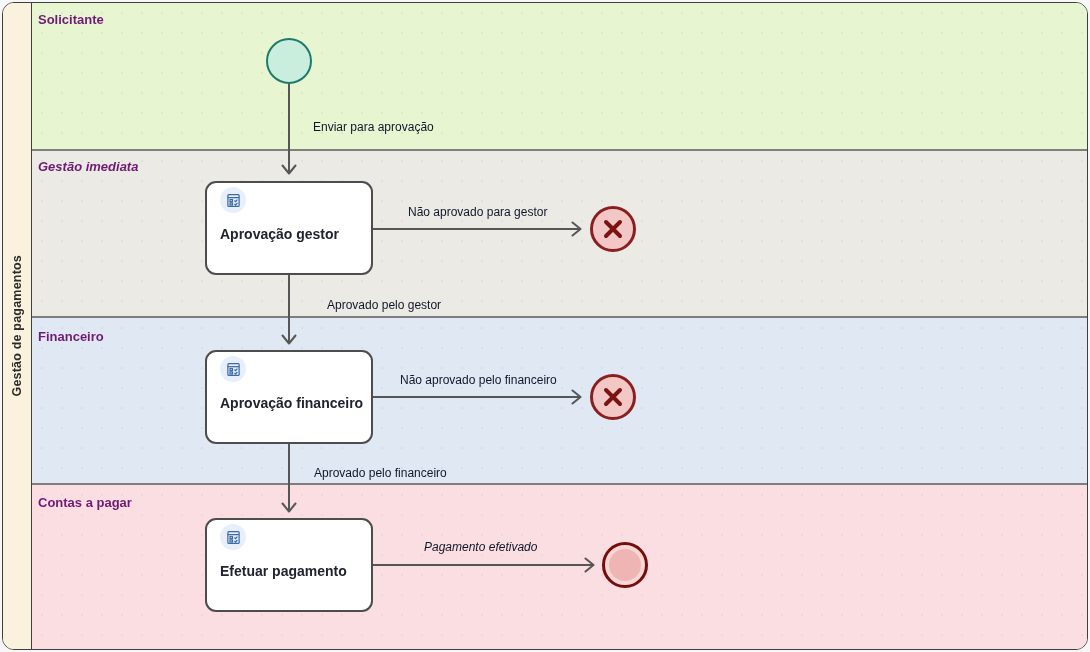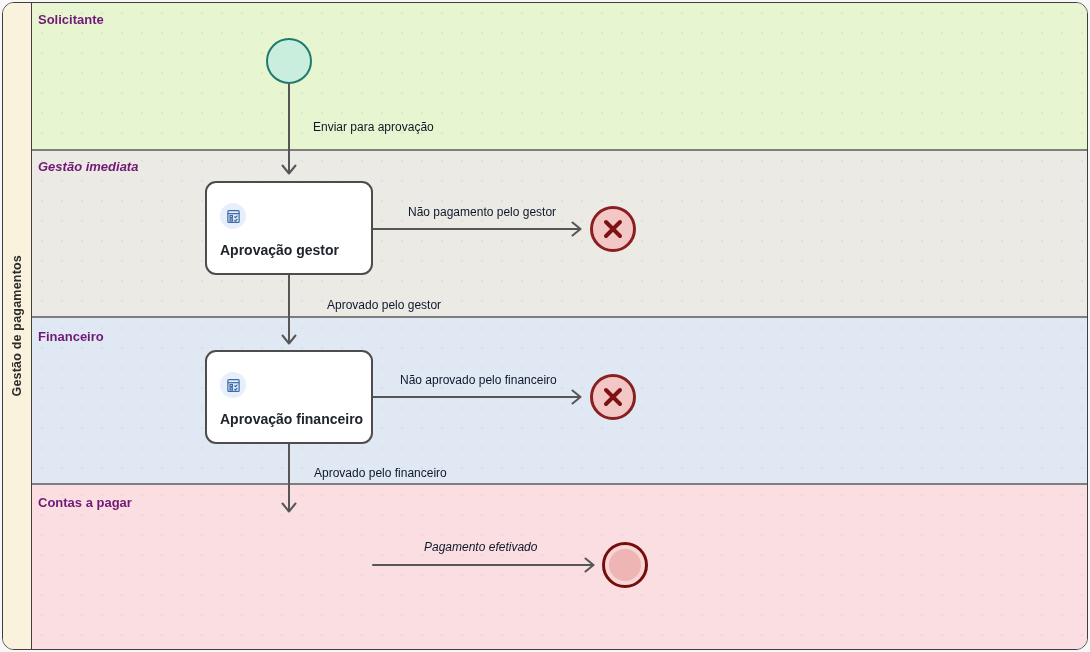--- a/index.html
+++ b/index.html
@@ -68,21 +68,21 @@
     font-size: 12px; color: #0f172a;
     white-space: nowrap; z-index: 2;
   }
 
   
   .task {
     position: absolute; left: 202px; width: 168px; height: 94px;
     background: #ffffff;
     border: 2px solid #4d4d4d;
     border-radius: 11px;
-    padding: 20px 13px;
+    padding: 4px 13px;
     z-index: 2;
   }
   #task-1 { top: 178px; }
   #task-2 { top: 347px; }
   #task-3 { top: 515px; }
   .task-icon-badge {
     width: 26px; height: 26px; border-radius: 50%;
     background: #e6effb;
     display: flex; align-items: center; justify-content: center;
   }
@@ -131,21 +131,21 @@
   <svg id="flows-svg" xmlns="http://www.w3.org/2000/svg">
     <path d="M286,81 L286,169 M279.5,162.5 L286,170.5 L292.5,162.5"></path>
     <path d="M370,226 L576,226 M569.5,219.5 L577.5,226 L569.5,232.5"></path>
     <path d="M286,272 L286,339 M279.5,332.5 L286,340.5 L292.5,332.5"></path>
     <path d="M370,394 L576,394 M569.5,387.5 L577.5,394 L569.5,400.5"></path>
     <path d="M286,441 L286,507 M279.5,500.5 L286,508.5 L292.5,500.5"></path>
     <path d="M370,562 L589,562 M582.5,555.5 L590.5,562 L582.5,568.5"></path>
   </svg>
 
   <div class="flow-label" style="left:310px; top:117px;">Enviar para aprovação</div>
-  <div class="flow-label" style="left:405px; top:202px;">Não pagamento pelo gestor</div>
+  <div class="flow-label" style="left:405px; top:202px;">Não aprovado para gestor</div>
   <div class="flow-label" style="left:324px; top:295px;">Aprovado pelo gestor</div>
   <div class="flow-label" style="left:397px; top:370px;">Não aprovado pelo financeiro</div>
   <div class="flow-label" style="left:311px; top:463px;">Aprovado pelo financeiro</div>
   <div class="flow-label" style="left:421px; top:537px;font-style:italic;">Pagamento efetivado</div>
 
   <div class="event" id="start-event"></div>
 
   <div class="task" id="task-1">
     <div class="task-icon-badge">
       <svg width="15" height="15" viewBox="0 0 16 16" fill="none" stroke="#3c6ba5" stroke-width="1.3">
@@ -167,20 +167,33 @@
         <line x1="2" y1="5" x2="14" y2="5"></line>
         <rect x="4.3" y="7" width="2.6" height="2.2"></rect>
         <path d="M9,8 l1.2,1.2 L12.2,7"></path>
         <rect x="4.3" y="10.6" width="2.6" height="2.2"></rect>
         <path d="M9,11.6 l1.2,1.2 L12.2,10.6"></path>
       </svg>
     </div>
     <div class="task-label">Aprovação financeiro</div>
   </div>
 
+  <div class="task" id="task-3">
+    <div class="task-icon-badge">
+      <svg width="15" height="15" viewBox="0 0 16 16" fill="none" stroke="#3c6ba5" stroke-width="1.3">
+        <rect x="2" y="1.8" width="12" height="12.4" rx="1"></rect>
+        <line x1="2" y1="5" x2="14" y2="5"></line>
+        <rect x="4.3" y="7" width="2.6" height="2.2"></rect>
+        <path d="M9,8 l1.2,1.2 L12.2,7"></path>
+        <rect x="4.3" y="10.6" width="2.6" height="2.2"></rect>
+        <path d="M9,11.6 l1.2,1.2 L12.2,10.6"></path>
+      </svg>
+    </div>
+    <div class="task-label">Efetuar pagamento</div>
+  </div>
 
   <div class="event end-event-x" id="end-event-gestor">
     <svg width="26" height="26" viewBox="0 0 26 26">
       <path d="M6,6 L20,20 M20,6 L6,20" stroke="#7c1212" stroke-width="4" stroke-linecap="round" fill="none"></path>
     </svg>
   </div>
   <div class="event end-event-x" id="end-event-financeiro">
     <svg width="26" height="26" viewBox="0 0 26 26">
       <path d="M6,6 L20,20 M20,6 L6,20" stroke="#7c1212" stroke-width="4" stroke-linecap="round" fill="none"></path>
     </svg>

